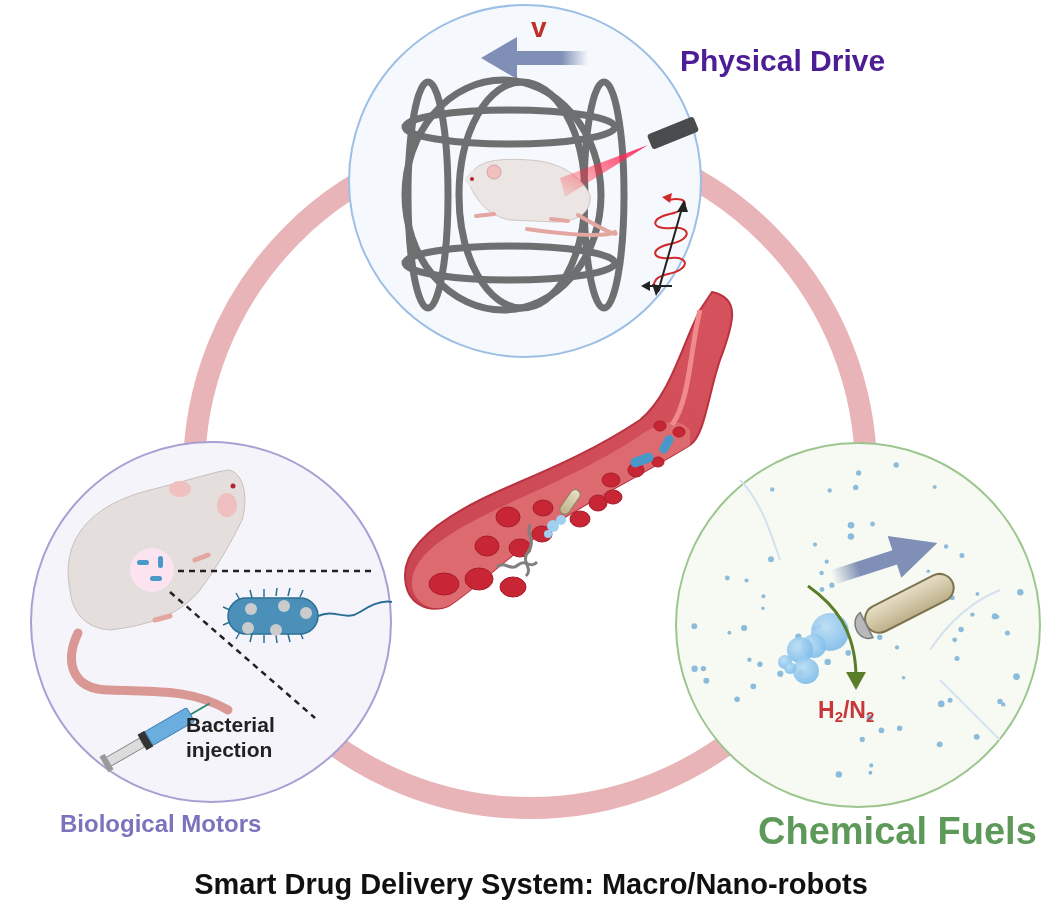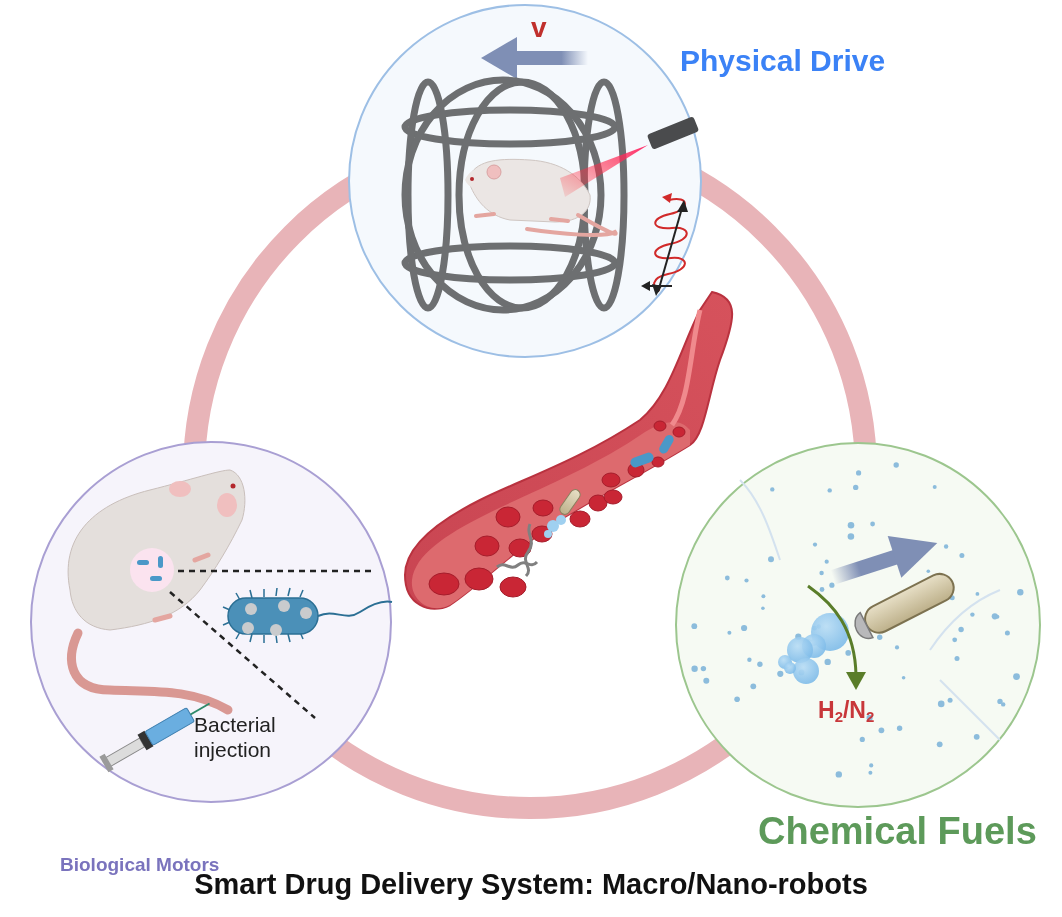--- a/index.html
+++ b/index.html
@@ -1,24 +1,24 @@
 <!DOCTYPE html>
 <html><head>
 <meta charset="utf-8">
 <style>
   html, body { margin:0; padding:0; background:#ffffff; }
   body { width:1062px; height:917px; position:relative; overflow:hidden; font-family:"Liberation Sans", sans-serif; }
   #scene { position:absolute; left:0; top:0; width:1062px; height:917px; }
   .label { position:absolute; font-family:"Liberation Sans", sans-serif; font-weight:bold; white-space:nowrap; }
-  #lbl-physical { left:680px; top:44px; font-size:30px; color:#3b82f6; }
-  #lbl-bio { left:60px; top:810px; font-size:19px; color:#7a73bd;margin-top:44px; }
+  #lbl-physical { left:680px; top:44px; font-size:30px; color:#4c1d95; }
+  #lbl-bio { left:60px; top:810px; font-size:24px; color:#7a73bd; }
   #lbl-chem { left:758px; top:810px; font-size:38px; color:#5d9a5a; }
   #title { left:0; width:1062px; text-align:center; top:868px; font-size:29px; color:#111; }
   #lbl-v { left:531px; top:12px; font-size:28px; color:#c0302d; }
-  #lbl-inject { left:194px; top:712px; font-size:21px; font-weight:normal; color:#222; line-height:25px; }
+  #lbl-inject { left:186px; top:712px; font-size:21px; font-weight:bold; color:#222; line-height:25px; }
   #lbl-inject span { display:block; }
   #lbl-gas { left:818px; top:697px; font-size:23px; color:#c8373a;text-align:center; }
   #lbl-gas sub { font-size:15px; vertical-align:-4px; }
 </style>
 </head>
 <body>
 
 <svg id="scene" viewBox="0 0 1062 917" xmlns="http://www.w3.org/2000/svg">
   <defs>
     <linearGradient id="arrowFadeL" x1="1" y1="0" x2="0" y2="0">

